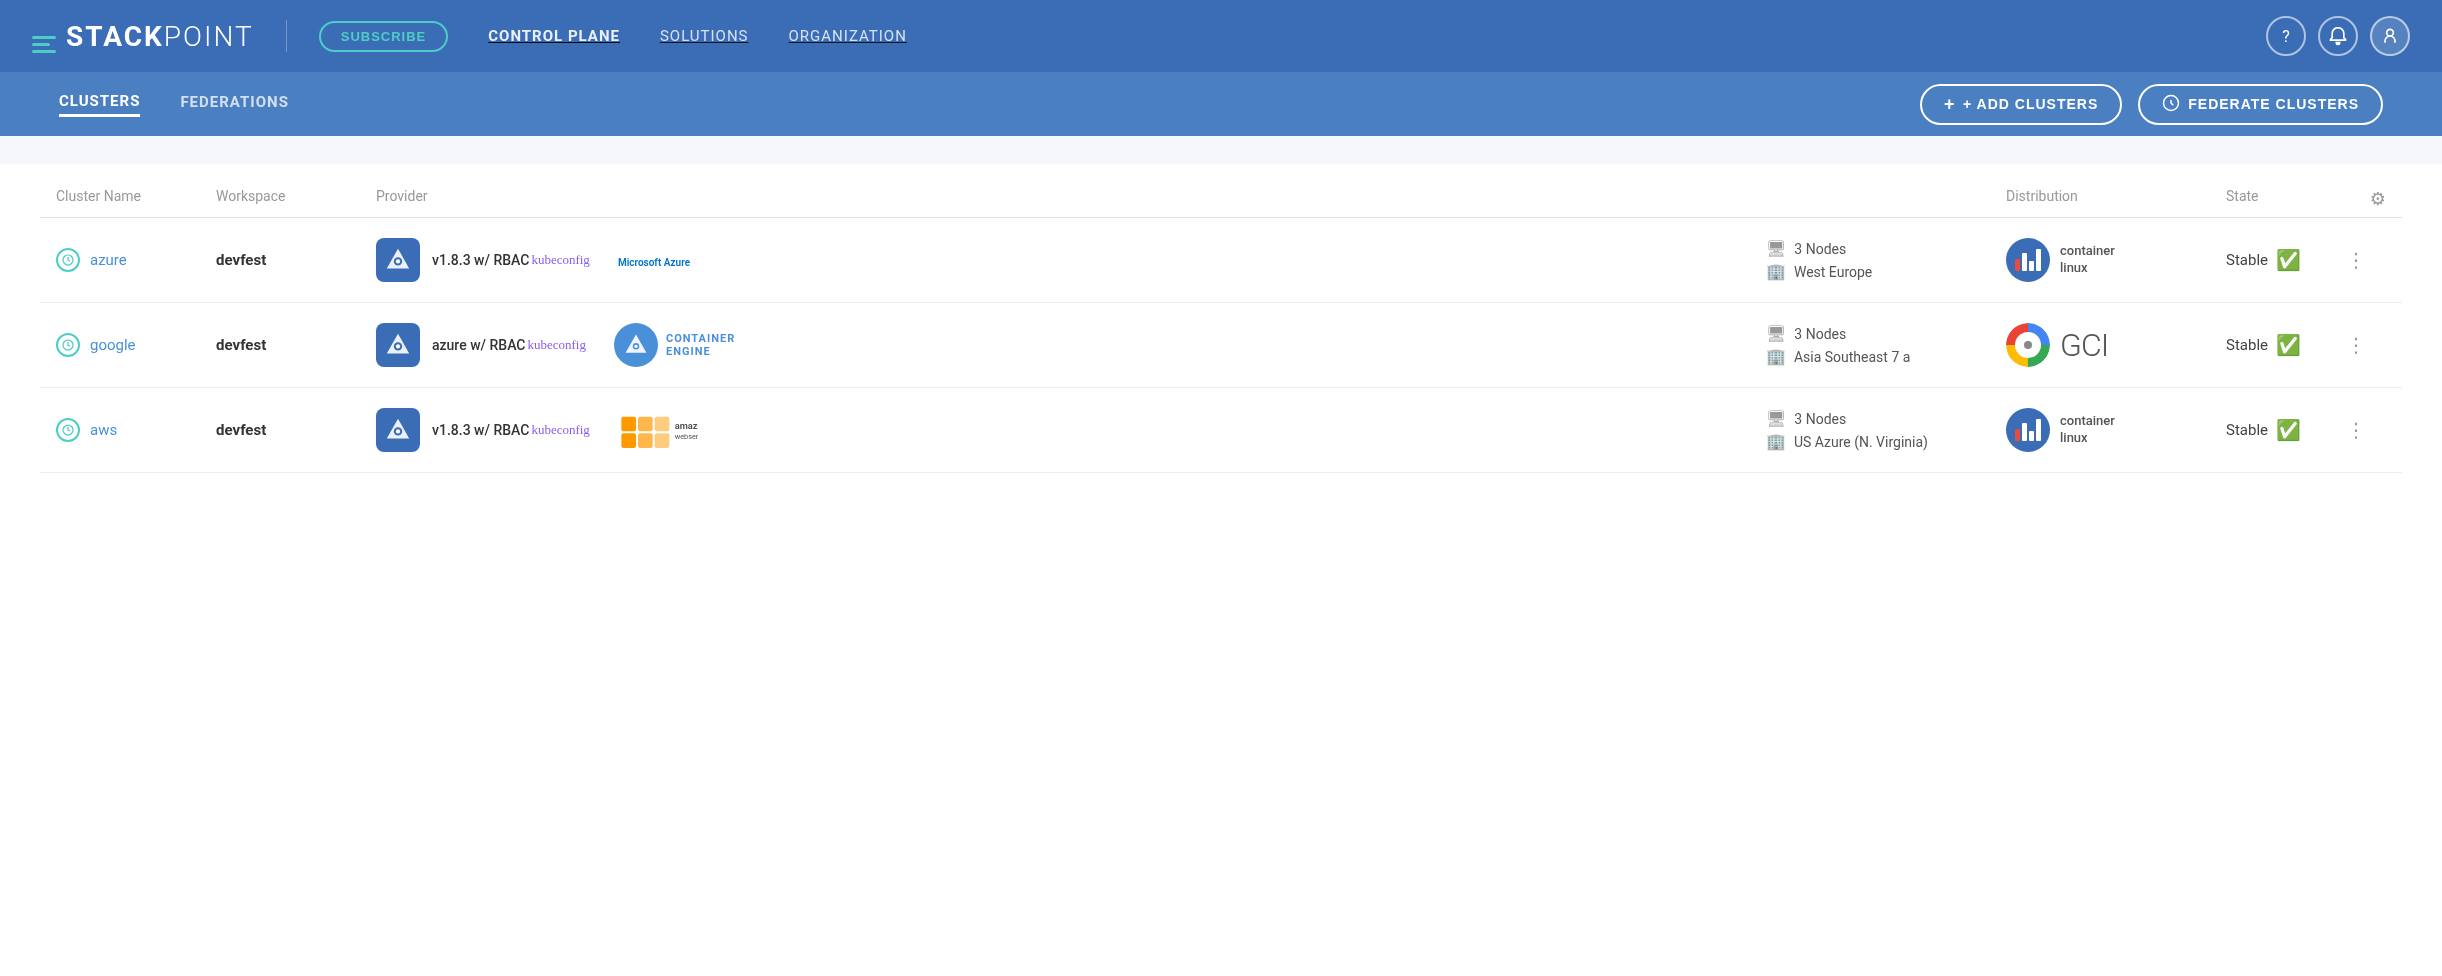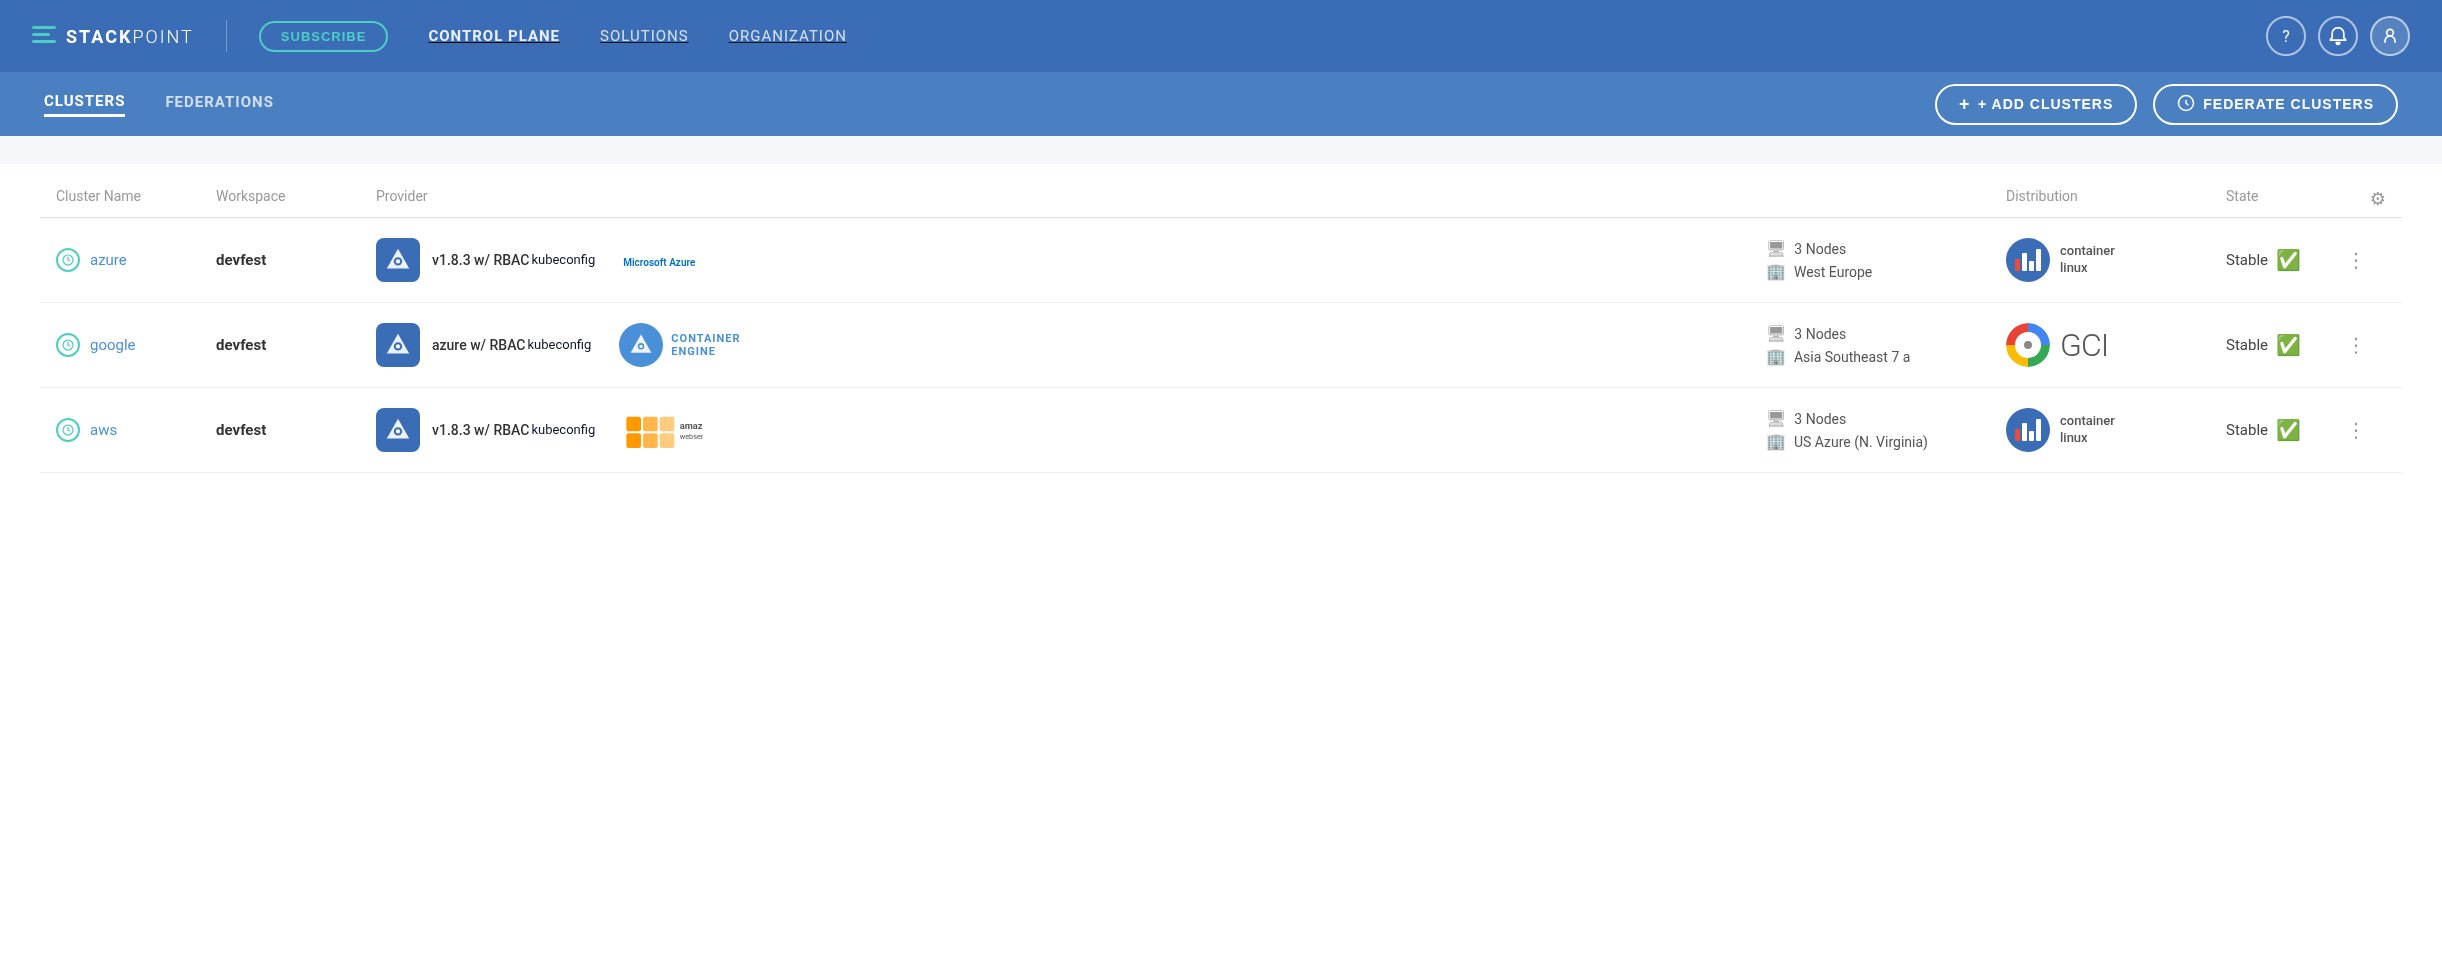--- a/index.html
+++ b/index.html
@@ -9,24 +9,24 @@
     .header {
       background: #3a6db5;
       display: flex;
       align-items: center;
       padding: 0 32px;
       height: 72px;
       gap: 24px;
     }
     .logo-area {
       display: flex;
-      align-items: flex-start;
+      align-items: flex-end;
       gap: 10px;
       color: white;
-      font-size: 18px;
+      font-size: 28px;
       font-weight: 300;
       letter-spacing: 2px;
     }
     .logo-icon {
       display: flex;
       flex-direction: column;
       gap: 4px;
     }
     .logo-icon span {
       display: block;
@@ -81,21 +81,21 @@
       align-items: center;
       justify-content: center;
       color: white;
       font-size: 16px;
       cursor: pointer;
     }
 
     
     .sub-header {
       background: #4a7fc1;
-      padding: 0 44px;
+      padding: 0 59px;
       display: flex;
       align-items: center;
       height: 64px;
     }
     .sub-header-tabs {
       display: flex;
       align-items: center;
       gap: 40px;
       flex: 1;
     }
@@ -198,23 +198,24 @@
       display: flex;
       flex-direction: row;
       gap: 2px;
     }
     .version-text {
       font-size: 14px;
       color: #333;
       font-weight: 500;
     }
     .kubeconfig-link {
-      color: #0f172a;
+      color: #8b5cf6;
       font-size: 13px;
       cursor: pointer;
+      font-family: Liberation Serif, serif;
     }
     .nodes-cell {
       display: flex;
       flex-direction: column;
       gap: 4px;
     }
     .nodes-row {
       display: flex;
       align-items: center;
       gap: 8px;

